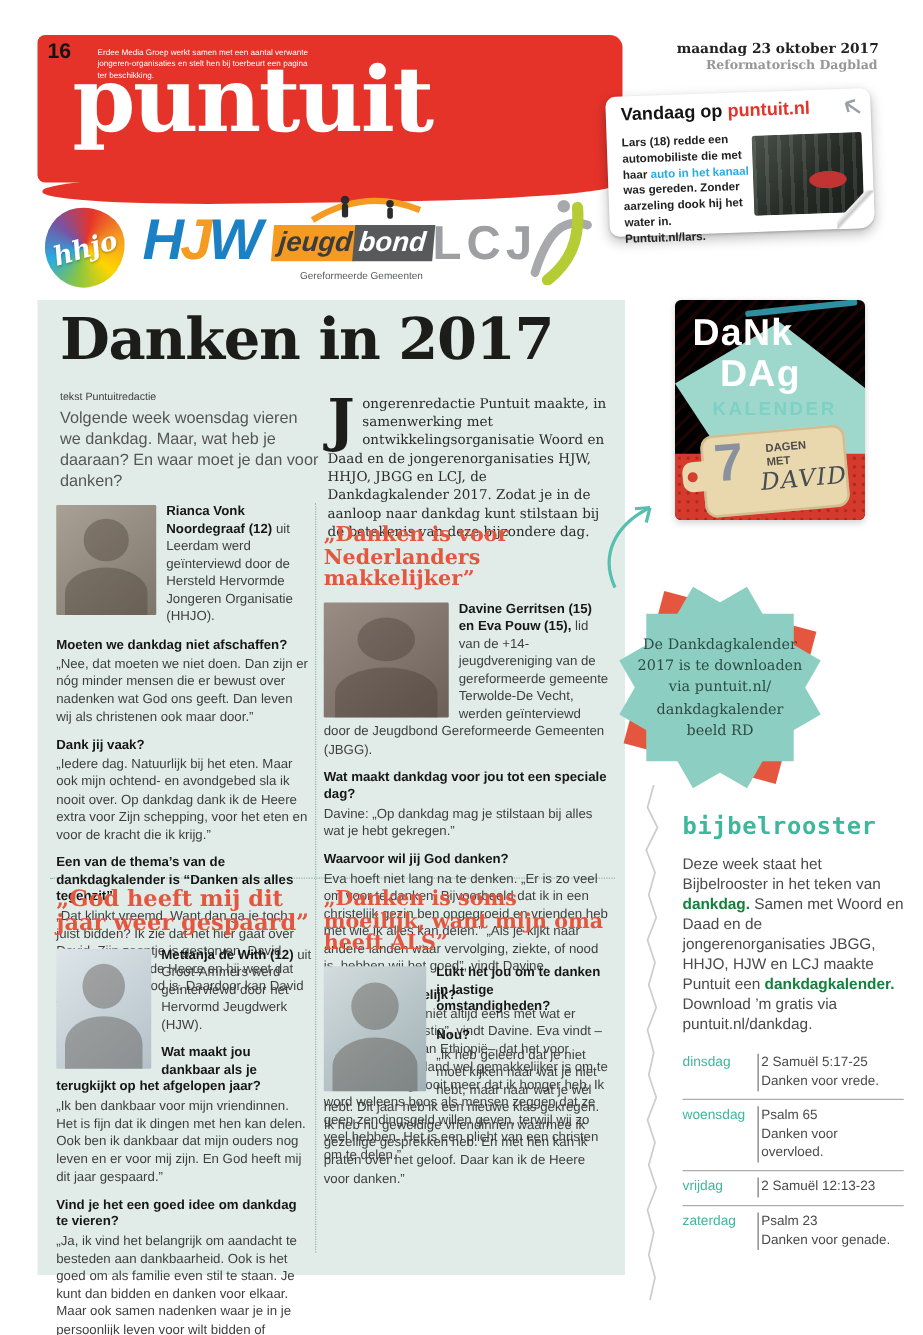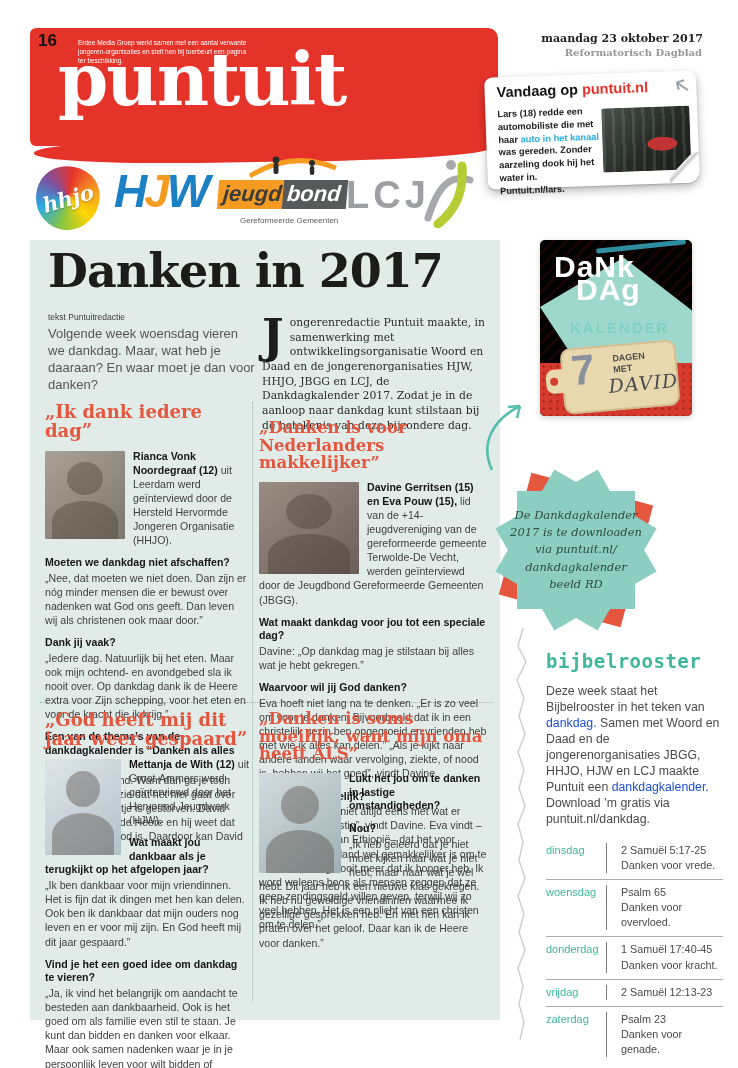--- a/index.html
+++ b/index.html
@@ -102,21 +102,21 @@
       background:repeating-linear-gradient(135deg,rgba(120,20,10,.20) 0 3px,rgba(0,0,0,0) 3px 9px);}
   .cover-teal{position:absolute;inset:0;background:#9ed8cd;
       clip-path:polygon(0% 38%,55% 10%,100% 40%,100% 78%,45% 97%);}
   .cover-bottom{position:absolute;left:0;bottom:0;width:100%;height:30%;background:#d53a2c;
       background-image:radial-gradient(rgba(90,10,5,.35) 1px,rgba(0,0,0,0) 1.5px);
       background-size:7px 7px;}
   .cover-pencil{position:absolute;left:56px;top:4px;width:90px;height:5px;background:#2f8ea0;
       border-radius:2px;transform:rotate(-6deg);}
   .cover-l1{position:absolute;left:14px;top:12px;font-weight:bold;font-size:30px;color:#fff;
       letter-spacing:1px;line-height:1;}
-  .cover-l2{position:absolute;left:36px;top:35px;font-weight:bold;font-size:30px;color:#fff;
+  .cover-l2{position:absolute;left:36px;top:45px;font-weight:bold;font-size:30px;color:#fff;
       letter-spacing:1px;line-height:1;}
   .cover-l3{position:absolute;left:30px;top:79px;font-weight:bold;font-size:15px;color:#7fd0c4;
       letter-spacing:2px;}
   .board{position:absolute;left:22px;top:104px;width:116px;height:66px;background:#e9d7ad;
       border-radius:10px;transform:rotate(-5deg);box-shadow:inset 0 0 0 2px rgba(140,110,60,.25);}
   .board-handle{position:absolute;left:-16px;top:20px;width:26px;height:24px;background:#e9d7ad;
       border-radius:8px;}
   .board-handle::after{content:"";position:absolute;left:4px;top:8px;width:8px;height:8px;
       border-radius:50%;background:#d5402e;}
   .board-7{position:absolute;left:10px;top:2px;font-size:42px;font-weight:bold;color:#8b919c;line-height:1;}
@@ -126,33 +126,33 @@
       font-size:19px;color:#474c52;letter-spacing:1px;}
 
   
   .promo-arrow{left:478px;top:398px;width:70px;height:75px;}
   .star{left:488px;top:462px;width:176px;height:176px;}
   .sq{position:absolute;left:29px;top:29px;width:118px;height:118px;background:#8ccfc2;}
   .sq.r30{transform:rotate(30deg);} .sq.r60{transform:rotate(60deg);}
   .sq.accent{left:25px;top:25px;width:126px;height:126px;background:#e4563e;transform:rotate(15deg);}
   .star-text{position:absolute;left:20px;top:26px;right:20px;bottom:26px;display:flex;
       flex-direction:column;justify-content:center;text-align:center;
-      font-family:"DejaVu Serif",serif;font-style:italic;font-size:11.5px;line-height:1.5;color:#2f4a45;}
+      font-family:"DejaVu Serif",serif;font-size:11.5px;line-height:1.5;color:#2f4a45;}
 
   
   .rooster{left:546px;top:650px;width:177px;}
   .rooster h2{font-family:"DejaVu Sans Mono",monospace;font-weight:bold;font-size:19px;
       color:#3eb79d;margin:0 0 12px;letter-spacing:.5px;}
   .rooster-intro{font-size:12.3px;line-height:1.3;color:#4a4a4a;margin:0;}
-  .rooster-intro .bld{font-weight:normal;color:#1d4ed8;}
+  .rooster-intro .bld{font-weight:bold;color:#15803d;}
   .rtable{margin-top:10px;}
   .rrow{display:flex;padding:5px 0 6px;}
   .rrow + .rrow{border-top:1px solid #adadad;}
   .rday{width:60px;flex:none;color:#3eb79d;font-size:11px;padding-top:1px;}
-  .rref{flex:1;border-left:1px solid #7a7a7a;padding-left:14px;font-size:10.8px;
+  .rref{flex:1;border-left:1px solid #7a7a7a;padding-left:2px;font-size:10.8px;
       line-height:1.4;color:#4a4a4a;}
   .torn{left:510px;top:628px;width:28px;height:420px;}
 </style>
 </head>
 <body>
 
 <div id="page">
 
   <div class="abs red-banner"></div>
   <div class="abs red-streak"></div>
@@ -207,21 +207,20 @@
   <div class="abs byline">tekst Puntuitredactie</div>
   <div class="abs intro-left">Volgende week woensdag vieren we dankdag. Maar, wat heb je daaraan? En waar moet je dan voor danken?</div>
   <div class="abs lead">
     <span class="dropcap">J</span><span>ongerenredactie Puntuit maakte, in samenwerking met ontwikkelingsorganisatie Woord en Daad en de jongerenorganisaties HJW, HHJO, JBGG en LCJ, de Dankdagkalender 2017. Zodat je in de aanloop naar dankdag kunt stilstaan bij de betekenis van deze bijzondere dag.</span>
   </div>
 
   <div class="abs sep-v"></div>
   <div class="abs sep-h"></div>
 
   <div class="abs article art-1">
-    <h3>„Ik dank iedere dag”</h3>
     <div class="photo"></div>
     <p class="intro-p"><span class="nm">Rianca Vonk Noordegraaf (12)</span><span> uit Leerdam werd geïnterviewd door de Hersteld Hervormde Jongeren Organisatie (HHJO).</span></p>
     <p class="question">Moeten we dankdag niet afschaffen?</p>
     <p class="answer">„Nee, dat moeten we niet doen. Dan zijn er nóg minder mensen die er bewust over nadenken wat God ons geeft. Dan leven wij als christenen ook maar door.”</p>
     <p class="question">Dank jij vaak?</p>
     <p class="answer">„Iedere dag. Natuurlijk bij het eten. Maar ook mijn ochtend- en avondgebed sla ik nooit over. Op dankdag dank ik de Heere extra voor Zijn schepping, voor het eten en voor de kracht die ik krijg.”</p>
     <p class="question">Een van de thema’s van de dankdagkalender is “Danken als alles tegenzit”.</p>
     <p class="answer">„Dat klinkt vreemd. Want dan ga je toch juist bidden? Ik zie dat het hier gaat over David. Zijn zoontje is gestorven. David krijgt troost van de Heere en hij weet dat zijn jongen bij God is. Daardoor kan David toch danken.”</p>
   </div>
 
@@ -308,27 +307,20 @@
           </div>
       </div>
       <div class="rrow">
         <div class="rday">woensdag</div>
         <div class="rref">
             <div>Psalm 65</div>
             <div>Danken voor overvloed.</div>
           </div>
       </div>
       <div class="rrow">
-        <div class="rday">donderdag</div>
-        <div class="rref">
-            <div>1 Samuël 17:40-45</div>
-            <div>Danken voor kracht.</div>
-          </div>
-      </div>
-      <div class="rrow">
         <div class="rday">vrijdag</div>
         <div class="rref">
             <div>2 Samuël 12:13-23</div>
           </div>
       </div>
       <div class="rrow">
         <div class="rday">zaterdag</div>
         <div class="rref">
             <div>Psalm 23</div>
             <div>Danken voor genade.</div>

